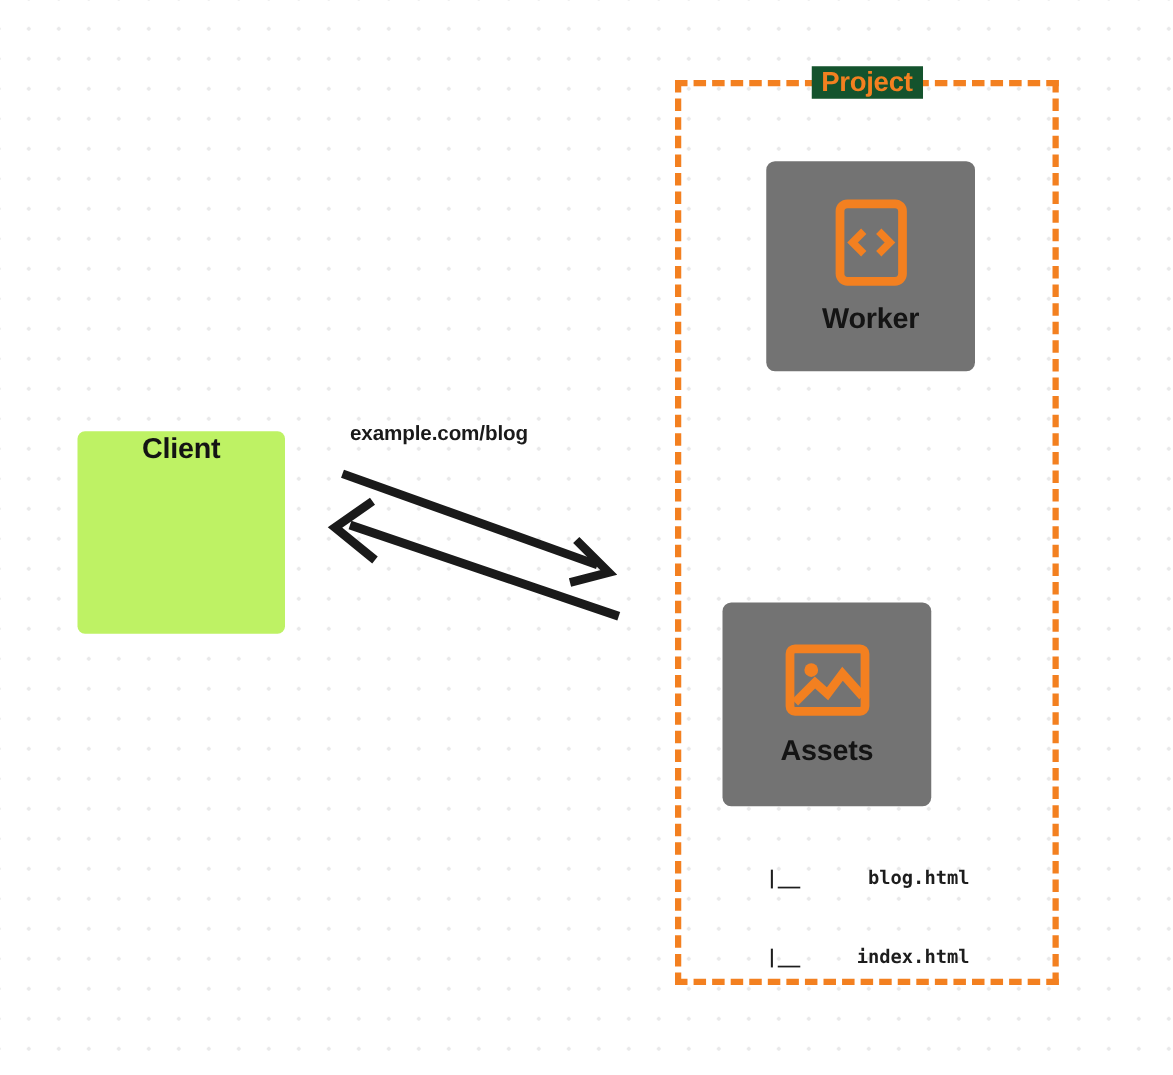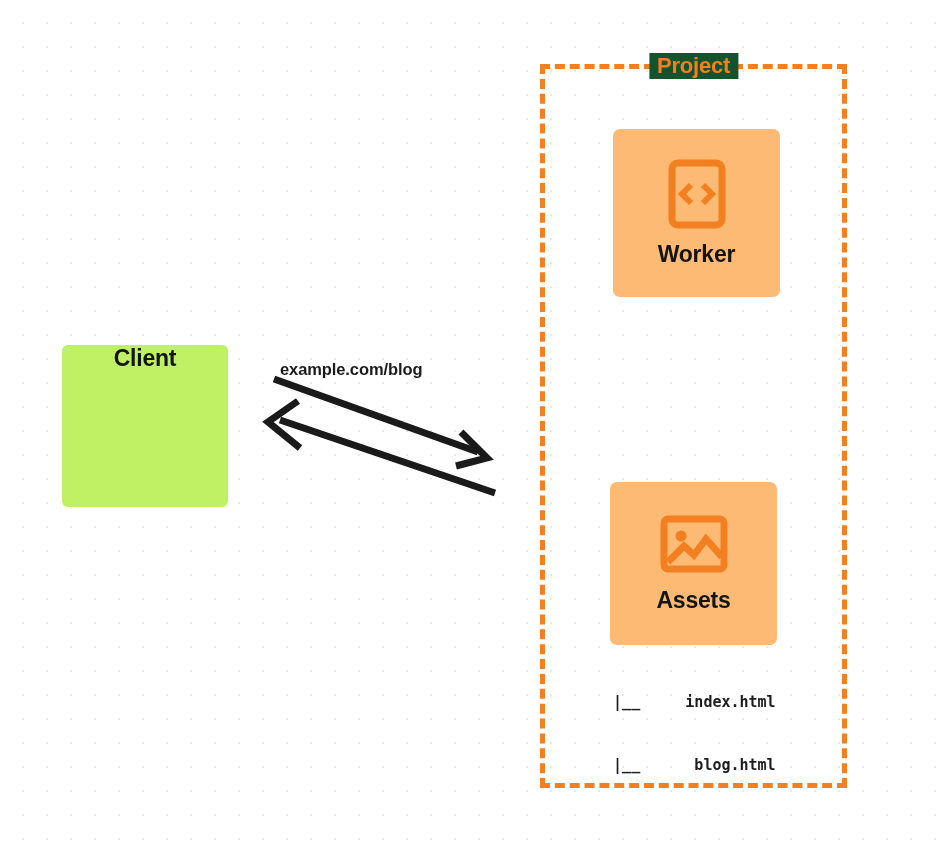--- a/index.html
+++ b/index.html
@@ -53,21 +53,20 @@
   }
   .edge-label {
     position: absolute;
     left: 280px;
     top: 338px;
     font-size: 16.5px;
     font-weight: 700;
     color: #1a1a1a;
     letter-spacing: -0.1px;
     white-space: nowrap;
-    margin-top: 22px;
   }
 
   
   .project-group {
     position: absolute;
     left: 540px;
     top: 64px;
     width: 307px;
     height: 724px;
     border: 5px dashed #f38020;
@@ -83,35 +82,35 @@
     font-size: 22px;
     font-weight: 700;
     color: #f38020;
     letter-spacing: -0.2px;
     white-space: nowrap;
   }
 
   
   .service-card {
     position: absolute;
-    background: #fdba74;
+    background: #737373;
     border-radius: 7px;
     display: flex;
     flex-direction: column;
     align-items: center;
     justify-content: center;
   }
   .card-worker {
     left: 613px;
     top: 129px;
     width: 167px;
     height: 168px;
   }
   .card-assets {
-    left: 610px;
+    left: 578px;
     top: 482px;
     width: 167px;
     height: 163px;
   }
   .card-icon {
     display: block;
     margin-bottom: 12px;
   }
   .card-label {
     font-size: 23px;
@@ -176,18 +175,18 @@
   <div class="service-card card-assets">
     <svg class="card-icon" width="68" height="62" viewBox="0 0 68 62">
       <rect x="4" y="6" width="60" height="50" rx="4" ry="4" fill="none" stroke="#f38020" stroke-width="7"></rect>
       <circle cx="21" cy="23" r="5.5" fill="#f38020"></circle>
       <polyline points="8,49 24,33 34,42 46,26 62,44" fill="none" stroke="#f38020" stroke-width="7" stroke-linecap="butt" stroke-linejoin="miter"></polyline>
     </svg>
     <span class="card-label">Assets</span>
   </div>
 
   <div class="file-tree">
+    <span class="tree-row">   |__      blog.html</span>
     <span class="tree-row">   |__     index.html</span>
-    <span class="tree-row">   |__      blog.html</span>
     
   </div>
 
 </div>
 
 </body></html>

